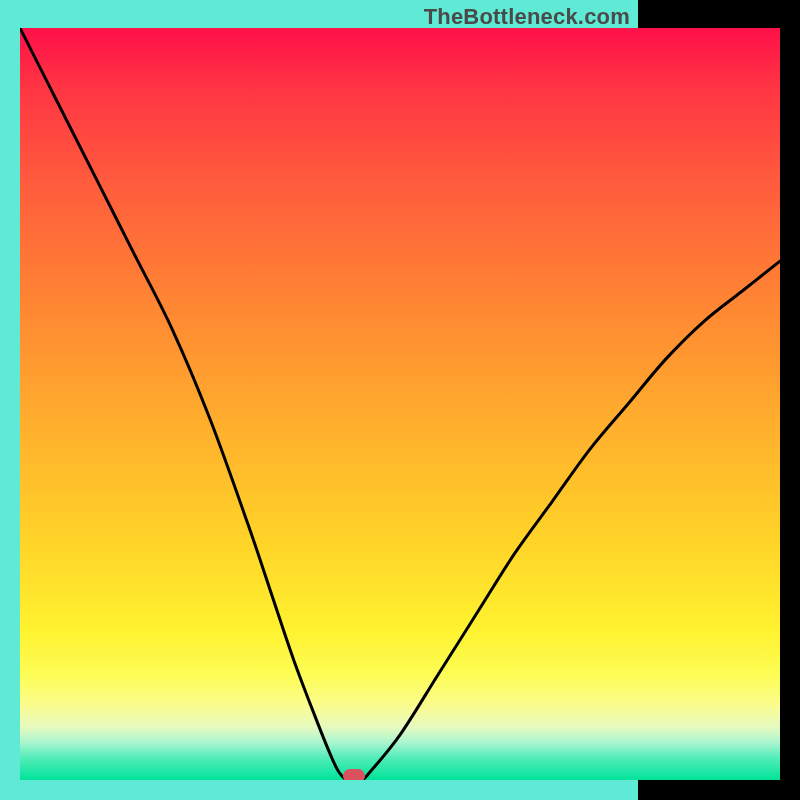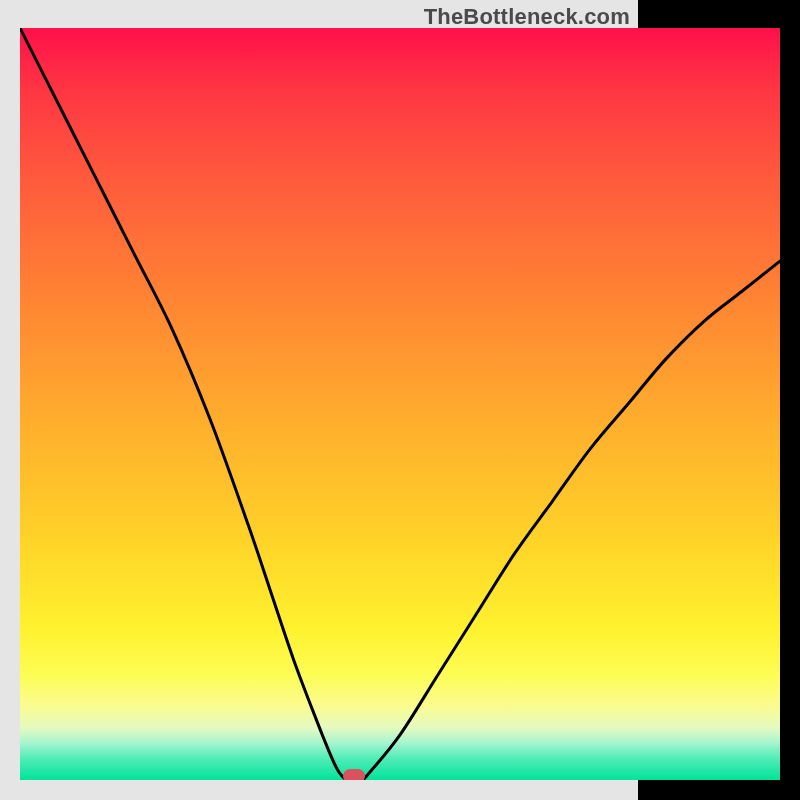--- a/index.html
+++ b/index.html
@@ -8,21 +8,21 @@
     width: 800px;
     height: 800px;
     background: #000;
     font-family: Arial, Helvetica, sans-serif;
     overflow: hidden;
   }
   .stage {
     position: relative;
     width: 638px;
     height: 800px;
-    background: #e5e5e5;
+    background: #5eead4;
   }
   .watermark {
     position: absolute;
     top: 4px;
     right: 8px;
     color: #4a4a4a;
     font-size: 22px;
     font-weight: 600;
     letter-spacing: 0.2px;
     z-index: 10;

